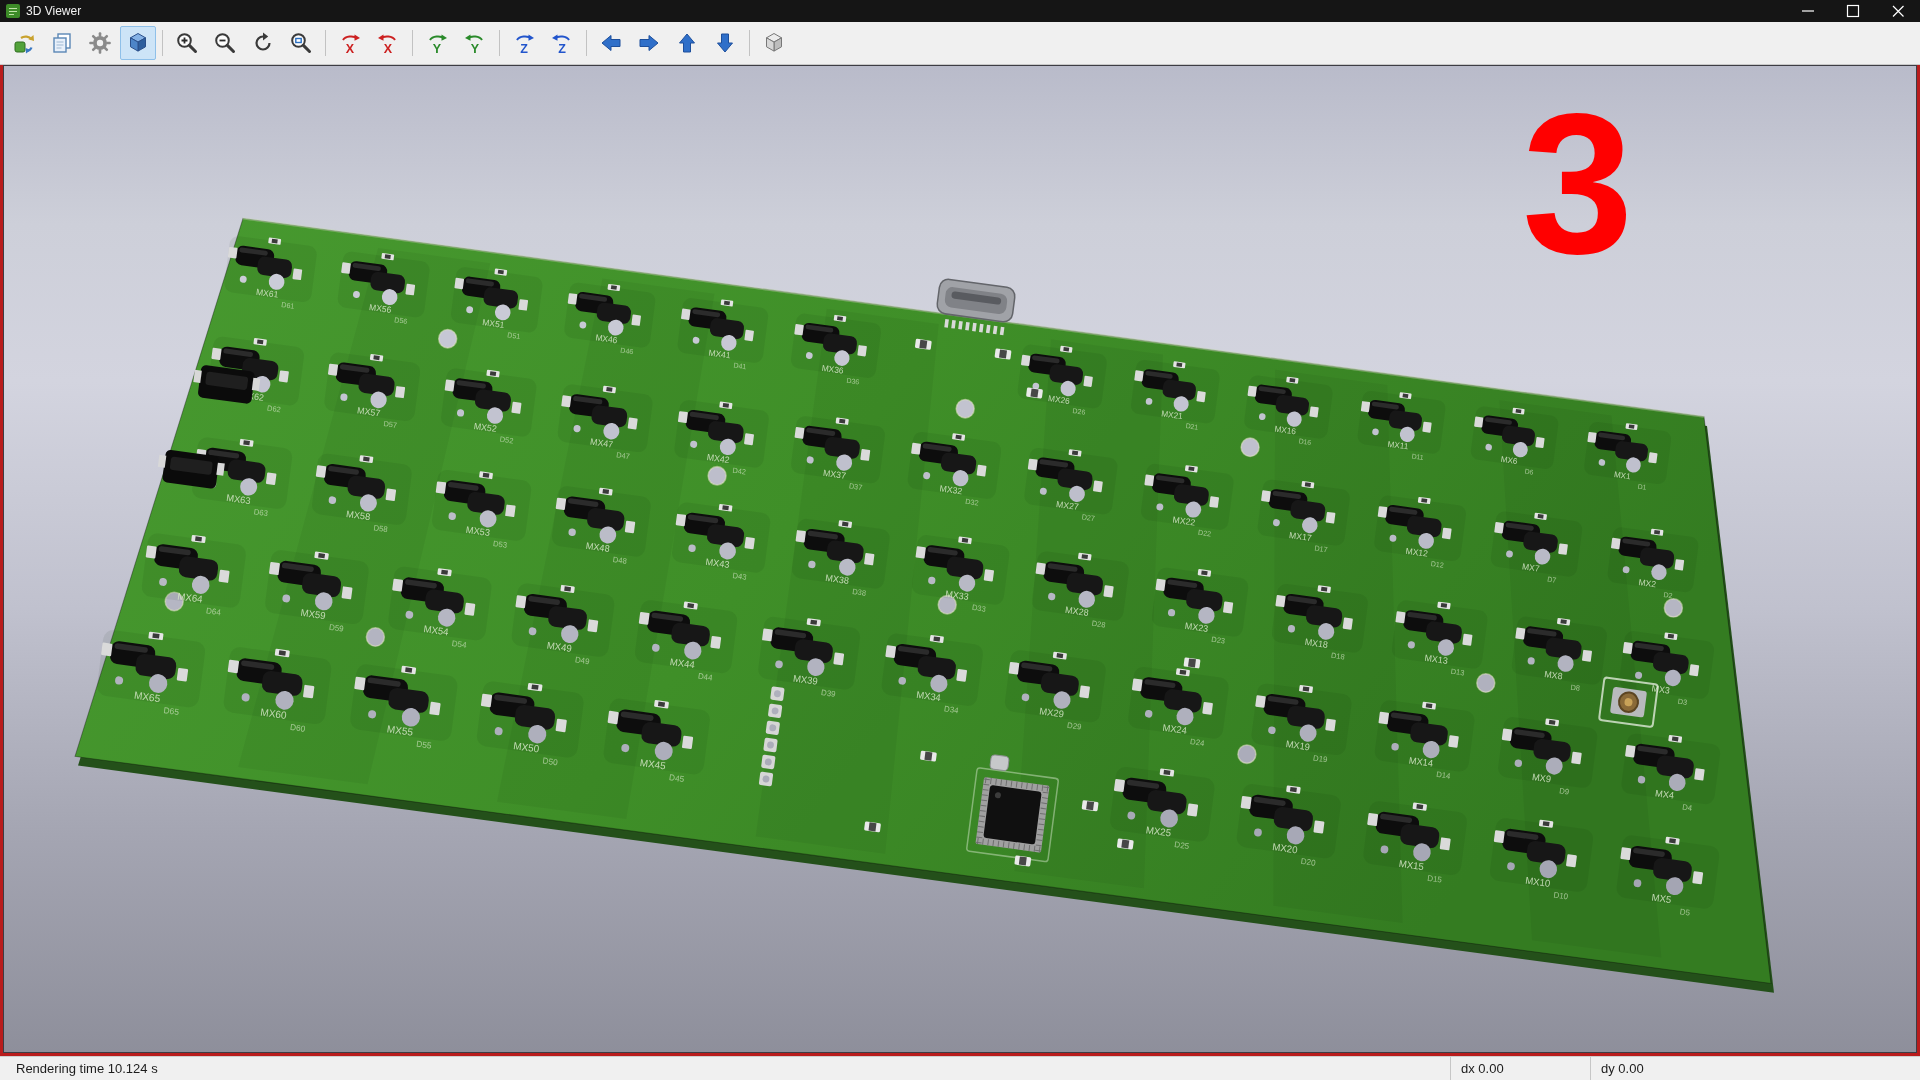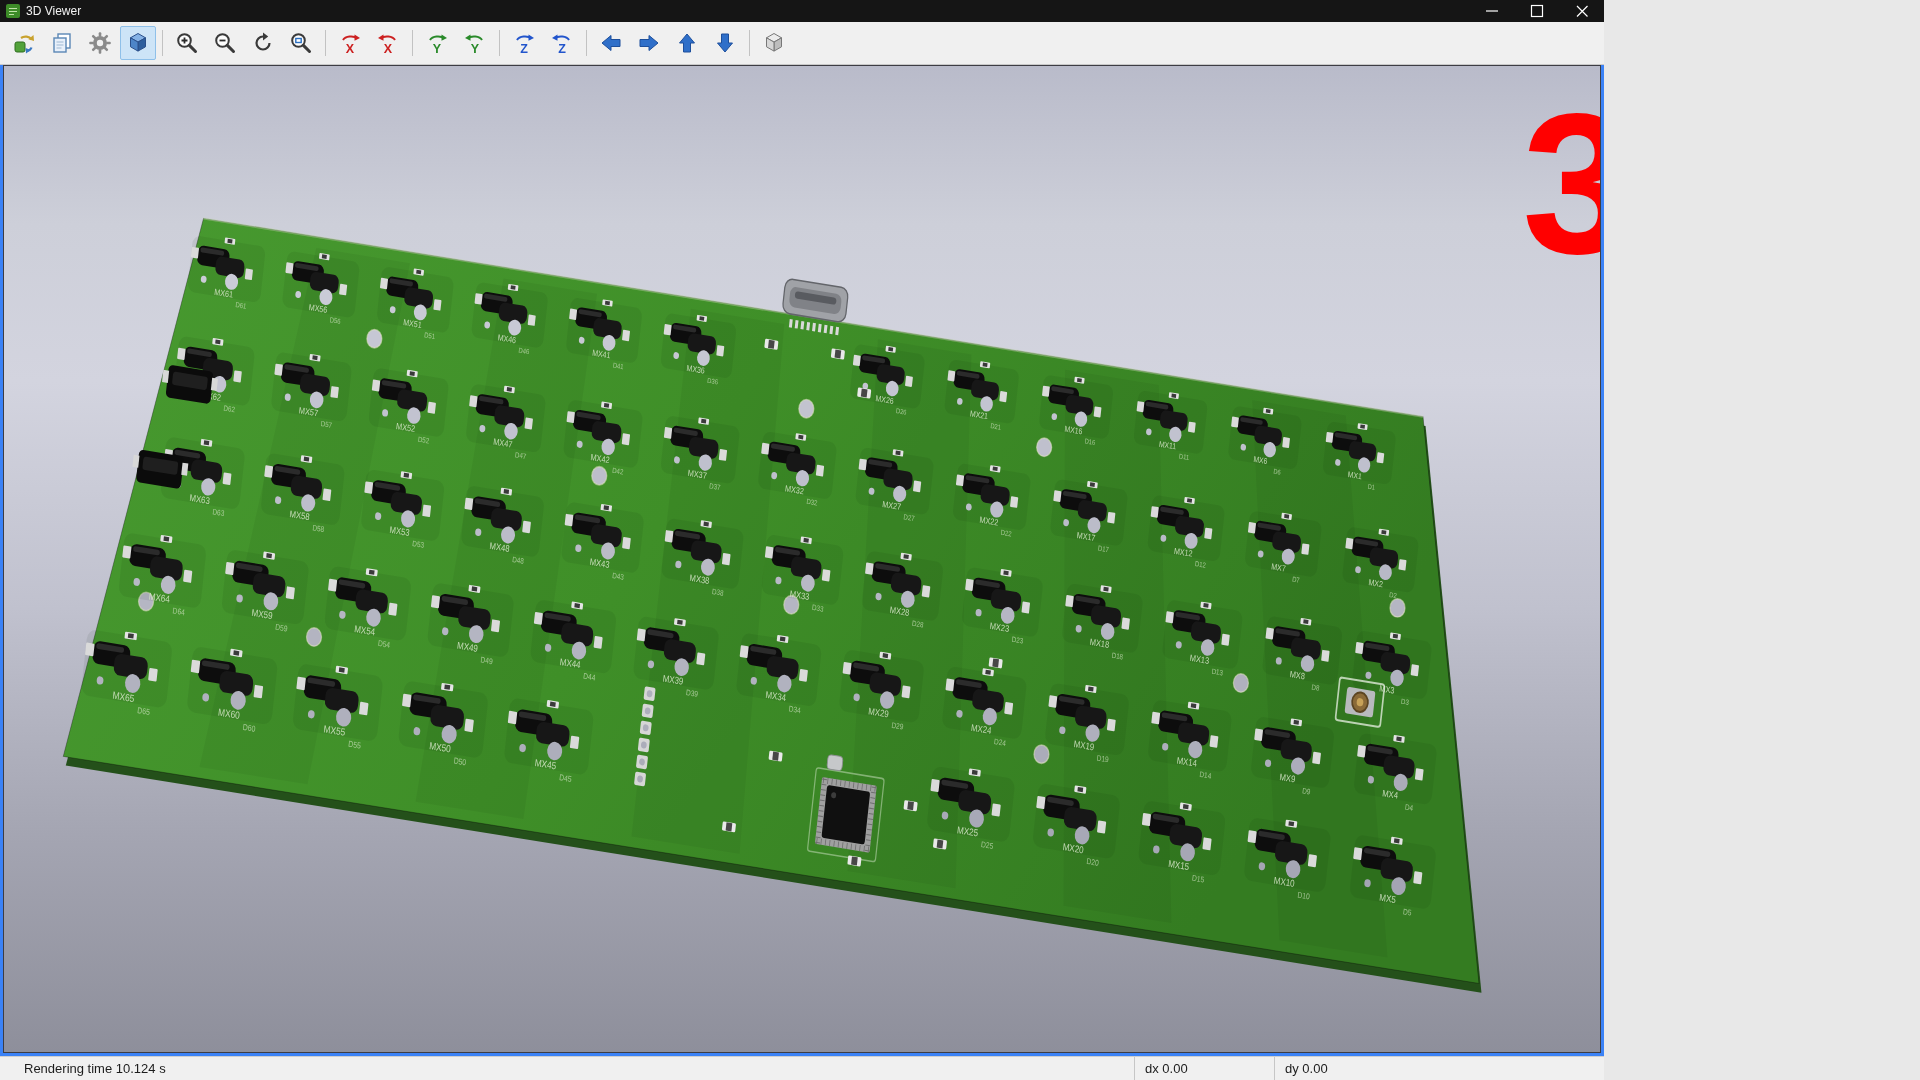--- a/index.html
+++ b/index.html
@@ -1,21 +1,21 @@
 <!DOCTYPE html>
 <html><head>
 <meta charset="utf-8">
 <style>
   html,body{margin:0;padding:0;}
   body{
     width:1920px;height:1080px;overflow:hidden;
     font-family:"Liberation Sans",sans-serif;
     background:#e8e8e8;
   }
-  .window{width:1604px;height:1080px;display:flex;flex-direction:column;background:#3b82f6;box-sizing:border-box;}
+  .window{width:1920px;height:1080px;display:flex;flex-direction:column;background:#b91c1c;box-sizing:border-box;}
 
   
   .titlebar{height:22px;background:#151515;color:#fff;display:flex;align-items:center;padding-left:6px;font-size:12px;flex:0 0 auto;}
   .titlebar .app-icon{display:flex;align-items:center;margin-right:6px;}
   .title-text{color:#f2f2f2;}
   .win-controls{margin-left:auto;display:flex;height:100%;}
   .win-btn{width:45px;height:100%;display:flex;align-items:center;justify-content:center;background:transparent;border:none;padding:0;cursor:default;}
 
   
   .menubar{height:24px;background:#f0f0f0;display:flex;align-items:center;font-size:13px;color:#1a1a1a;padding-left:3px;flex:0 0 auto;}
@@ -34,21 +34,21 @@
   }
   .viewport svg{position:absolute;left:0;top:0;width:100%;height:100%;}
   .annotation{
     position:absolute;top:18px;left:1518px;
     font-size:200px;font-weight:bold;line-height:1;color:#ff0000;
     font-family:"Liberation Sans",sans-serif;user-select:none;
   }
 
   
   .statusbar{height:23px;background:#f0f0f0;border-top:1px solid #cfcfcf;display:flex;align-items:center;font-size:13px;color:#1c1c1c;flex:0 0 auto;}
-  .status-left{padding-left:24px;}
+  .status-left{padding-left:16px;}
   .status-spacer{flex:1;}
   .status-cell{border-left:1px solid #c6c6c6;height:100%;display:flex;align-items:center;padding-left:10px;box-sizing:border-box;}
   .cell-dx{width:140px;text-align:right;}
   .cell-dy{width:330px;}
 </style>
 </head>
 <body>
 
 <div class="window">
 

